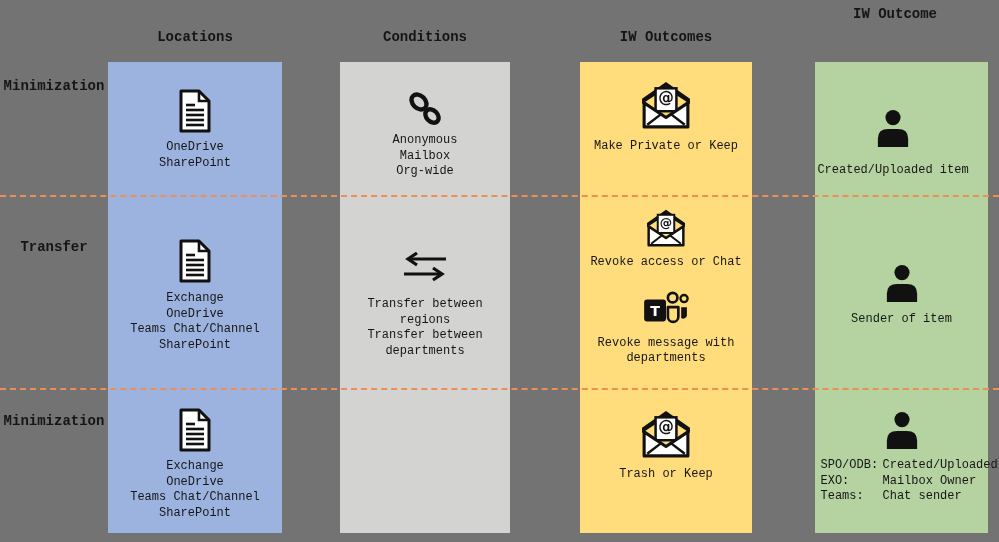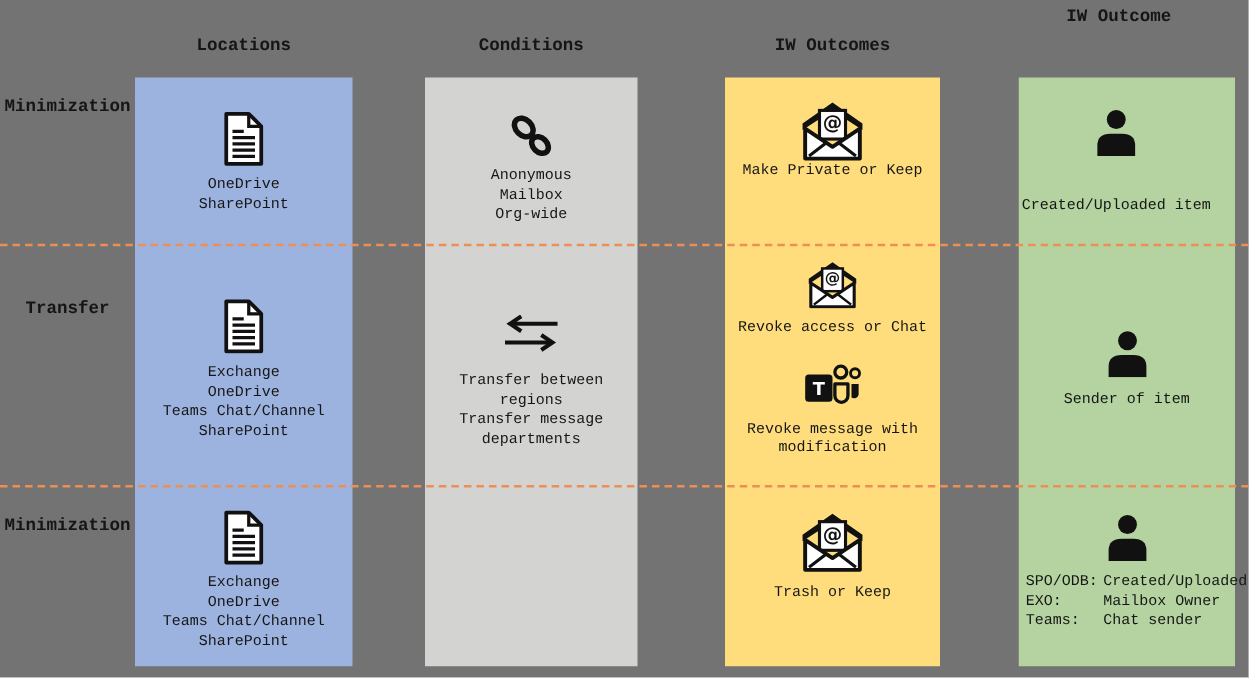--- a/index.html
+++ b/index.html
@@ -44,27 +44,27 @@
   #cell-b1 .cell-text { margin-top:7px; } #cell-b2 .cell-text { margin-top:8px; } #cell-b3 .cell-text { margin-top:7px; }
 
   #cell-g1 { left:340px; width:170px; top:62px;  height:133px; padding-top:30px; }
   #cell-g2 { left:340px; width:170px; top:195px; height:194px; padding-top:57px; }
   #cell-g3 { left:340px; width:170px; top:389px; height:144px; padding-top:31px; }
   #cell-g1 .cell-text { margin-top:7px; } #cell-g2 .cell-text { margin-top:15px; } #cell-g3 .cell-text { margin-top:9px; }
 
   #cell-y1 { left:580px; width:172px; top:62px;  height:133px; padding-top:19px; }
   #cell-y2 { left:580px; width:172px; top:195px; height:194px; padding-top:14px; }
   #cell-y3 { left:580px; width:172px; top:389px; height:144px; padding-top:21px; }
-  #cell-y1 .cell-text { }
+  #cell-y1 .cell-text { margin-top:10px; }
   #cell-y2 .text-a { margin-top:8px; }
   #cell-y2 .icon-b { margin-top:20px; }
   #cell-y2 .text-b { margin-top:7px; }
   #cell-y3 .cell-text { margin-top:9px; }
 
-  #cell-p1 { left:815px; width:156px; top:58px;  height:133px; padding-top:29px;gap:16px; }
+  #cell-p1 { left:815px; width:156px; top:80px;  height:133px; padding-top:29px; }
   #cell-p2 { left:815px; width:173px; top:195px; height:194px; padding-top:69px; }
   #cell-p3 { left:815px; width:173px; top:389px; height:144px; padding-top:22px; }
   #cell-p1 .cell-text { margin-top:16px; } #cell-p2 .cell-text { margin-top:10px; }
 
   .recipient-table { margin-top:9px; width:170px; padding-left:4px; }
   .recipient-row { display:flex; font-size:12px; line-height:15.5px; text-align:left; }
   .recipient-row .rlabel { width:62px; flex:0 0 62px; }
   .recipient-row .rvalue { flex:1; }
 
   .svg-defs { position:absolute; width:0; height:0; overflow:hidden; }
@@ -207,39 +207,39 @@
   </div>
 
   <div class="cell" id="cell-g2">
     <span class="icon">
         <svg width="46" height="30">
           <use href="#sym-arrows"></use>
         </svg>
       </span>
     <div class="cell-text">
       <div>Transfer between regions</div>
-      <div>Transfer message departments</div>
+      <div>Transfer between departments</div>
     </div>
   </div>
 
   <div class="cell" id="cell-y2">
     <span class="icon">
         <svg width="40" height="38">
           <use href="#sym-mail"></use>
         </svg>
       </span>
     <div class="cell-text text-a">Revoke access or Chat</div>
     <span class="icon icon-b">
         <svg width="48" height="38">
           <use href="#sym-teams"></use>
         </svg>
       </span>
     <div class="cell-text text-b">
       <div>Revoke message with</div>
-      <div>modification</div>
+      <div>departments</div>
     </div>
   </div>
 
   <div class="cell" id="cell-p2">
     <span class="icon">
         <svg width="34" height="38">
           <use href="#sym-person"></use>
         </svg>
       </span>
     <div class="cell-text">Sender of item</div>

